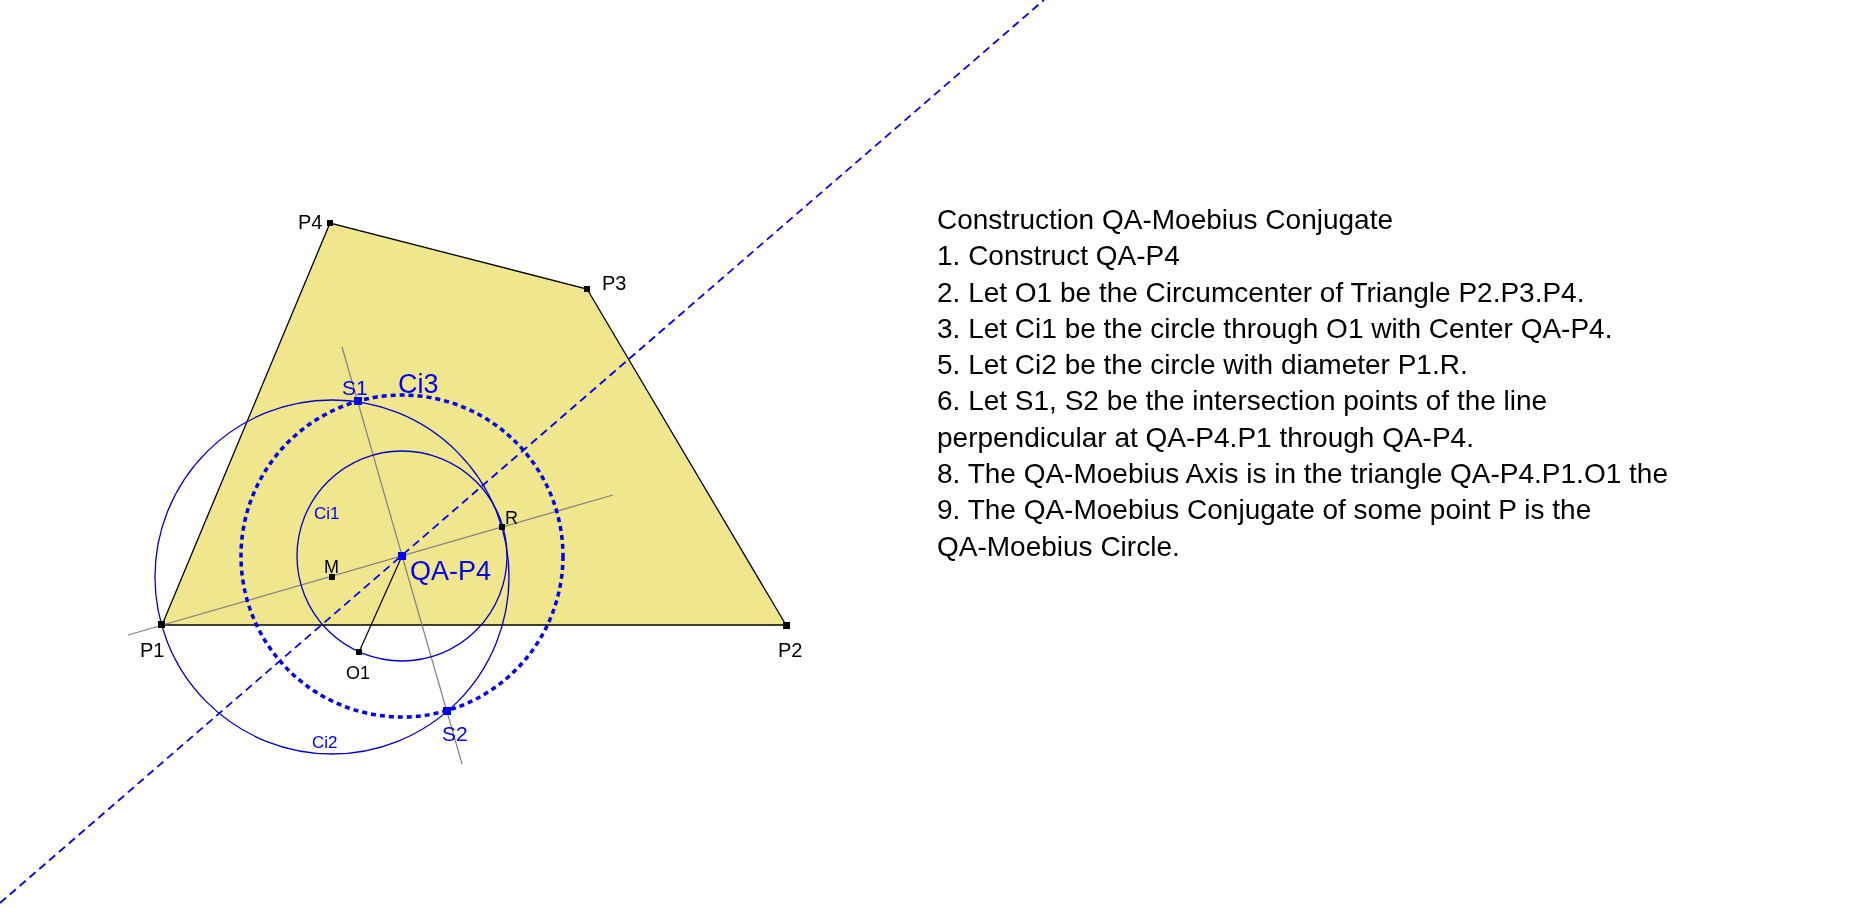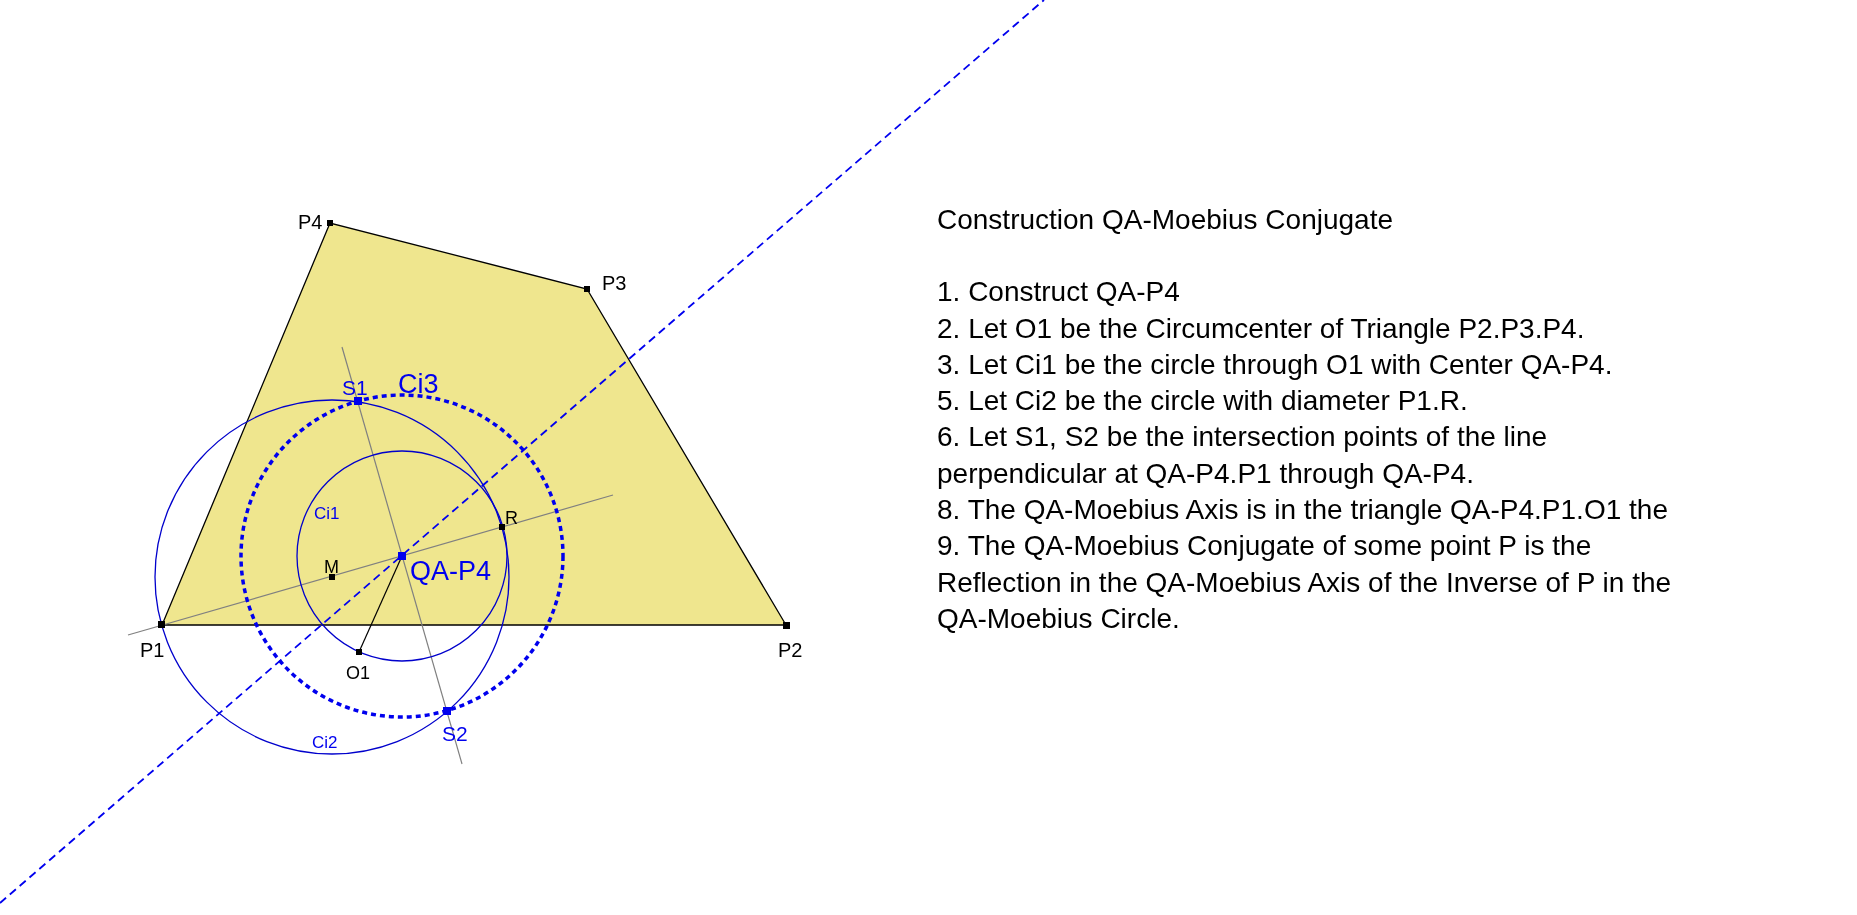--- a/index.html
+++ b/index.html
@@ -1,21 +1,21 @@
 <!DOCTYPE html>
 <html><head>
 <meta charset="utf-8">
 <style>
   html, body { margin: 0; padding: 0; background: #ffffff; }
   body { width: 1857px; height: 915px; position: relative; overflow: hidden; font-family: "Liberation Sans", sans-serif; }
   #figure { position: absolute; left: 0; top: 0; width: 1857px; height: 915px; }
   .pt-label { font-family: "Liberation Sans", sans-serif; font-size: 20px; fill: #000; }
   .blue-label { font-family: "Liberation Sans", sans-serif; fill: #0000ee; }
   #text-panel { position: absolute; left: 937px; top: 202px; width: 900px; color: #000; font-family: "Liberation Sans", sans-serif; font-size: 28px; line-height: 36.3px; }
-  #text-panel .title { margin-bottom: 36px; }
+  #text-panel .title { }
   #text-panel .step { white-space: nowrap; }
 </style>
 </head>
 <body>
 
 <svg id="figure" width="1857" height="915" viewBox="0 0 1857 915" xmlns="http://www.w3.org/2000/svg">
 
   <polygon points="162,625 786,625 587,289 330,223" fill="#efe68e" stroke="#000" stroke-width="1.3"></polygon>
 
   <line x1="128" y1="635" x2="613" y2="495" stroke="#808080" stroke-width="1.2"></line>
@@ -58,15 +58,14 @@
 <div id="text-panel">
   <div class="title">Construction QA-Moebius Conjugate</div>
   <div class="step">1. Construct QA-P4</div>
   <div class="step">2. Let O1 be the Circumcenter of Triangle P2.P3.P4.</div>
   <div class="step">3. Let Ci1 be the circle through O1 with Center QA-P4.</div>
   <div class="step">5. Let Ci2 be the circle  with diameter P1.R.</div>
   <div class="step">6. Let S1, S2 be the intersection points of the line</div>
   <div class="step">perpendicular at QA-P4.P1 through QA-P4.</div>
   <div class="step">8. The QA-Moebius Axis is in the triangle QA-P4.P1.O1 the</div>
   <div class="step">9. The QA-Moebius Conjugate of some point P is the</div>
-  <div class="step">Reflection in the QA-Moebius Axis of the Inverse of P in the</div>
   <div class="step">QA-Moebius Circle.</div>
 </div>
 
 </body></html>

